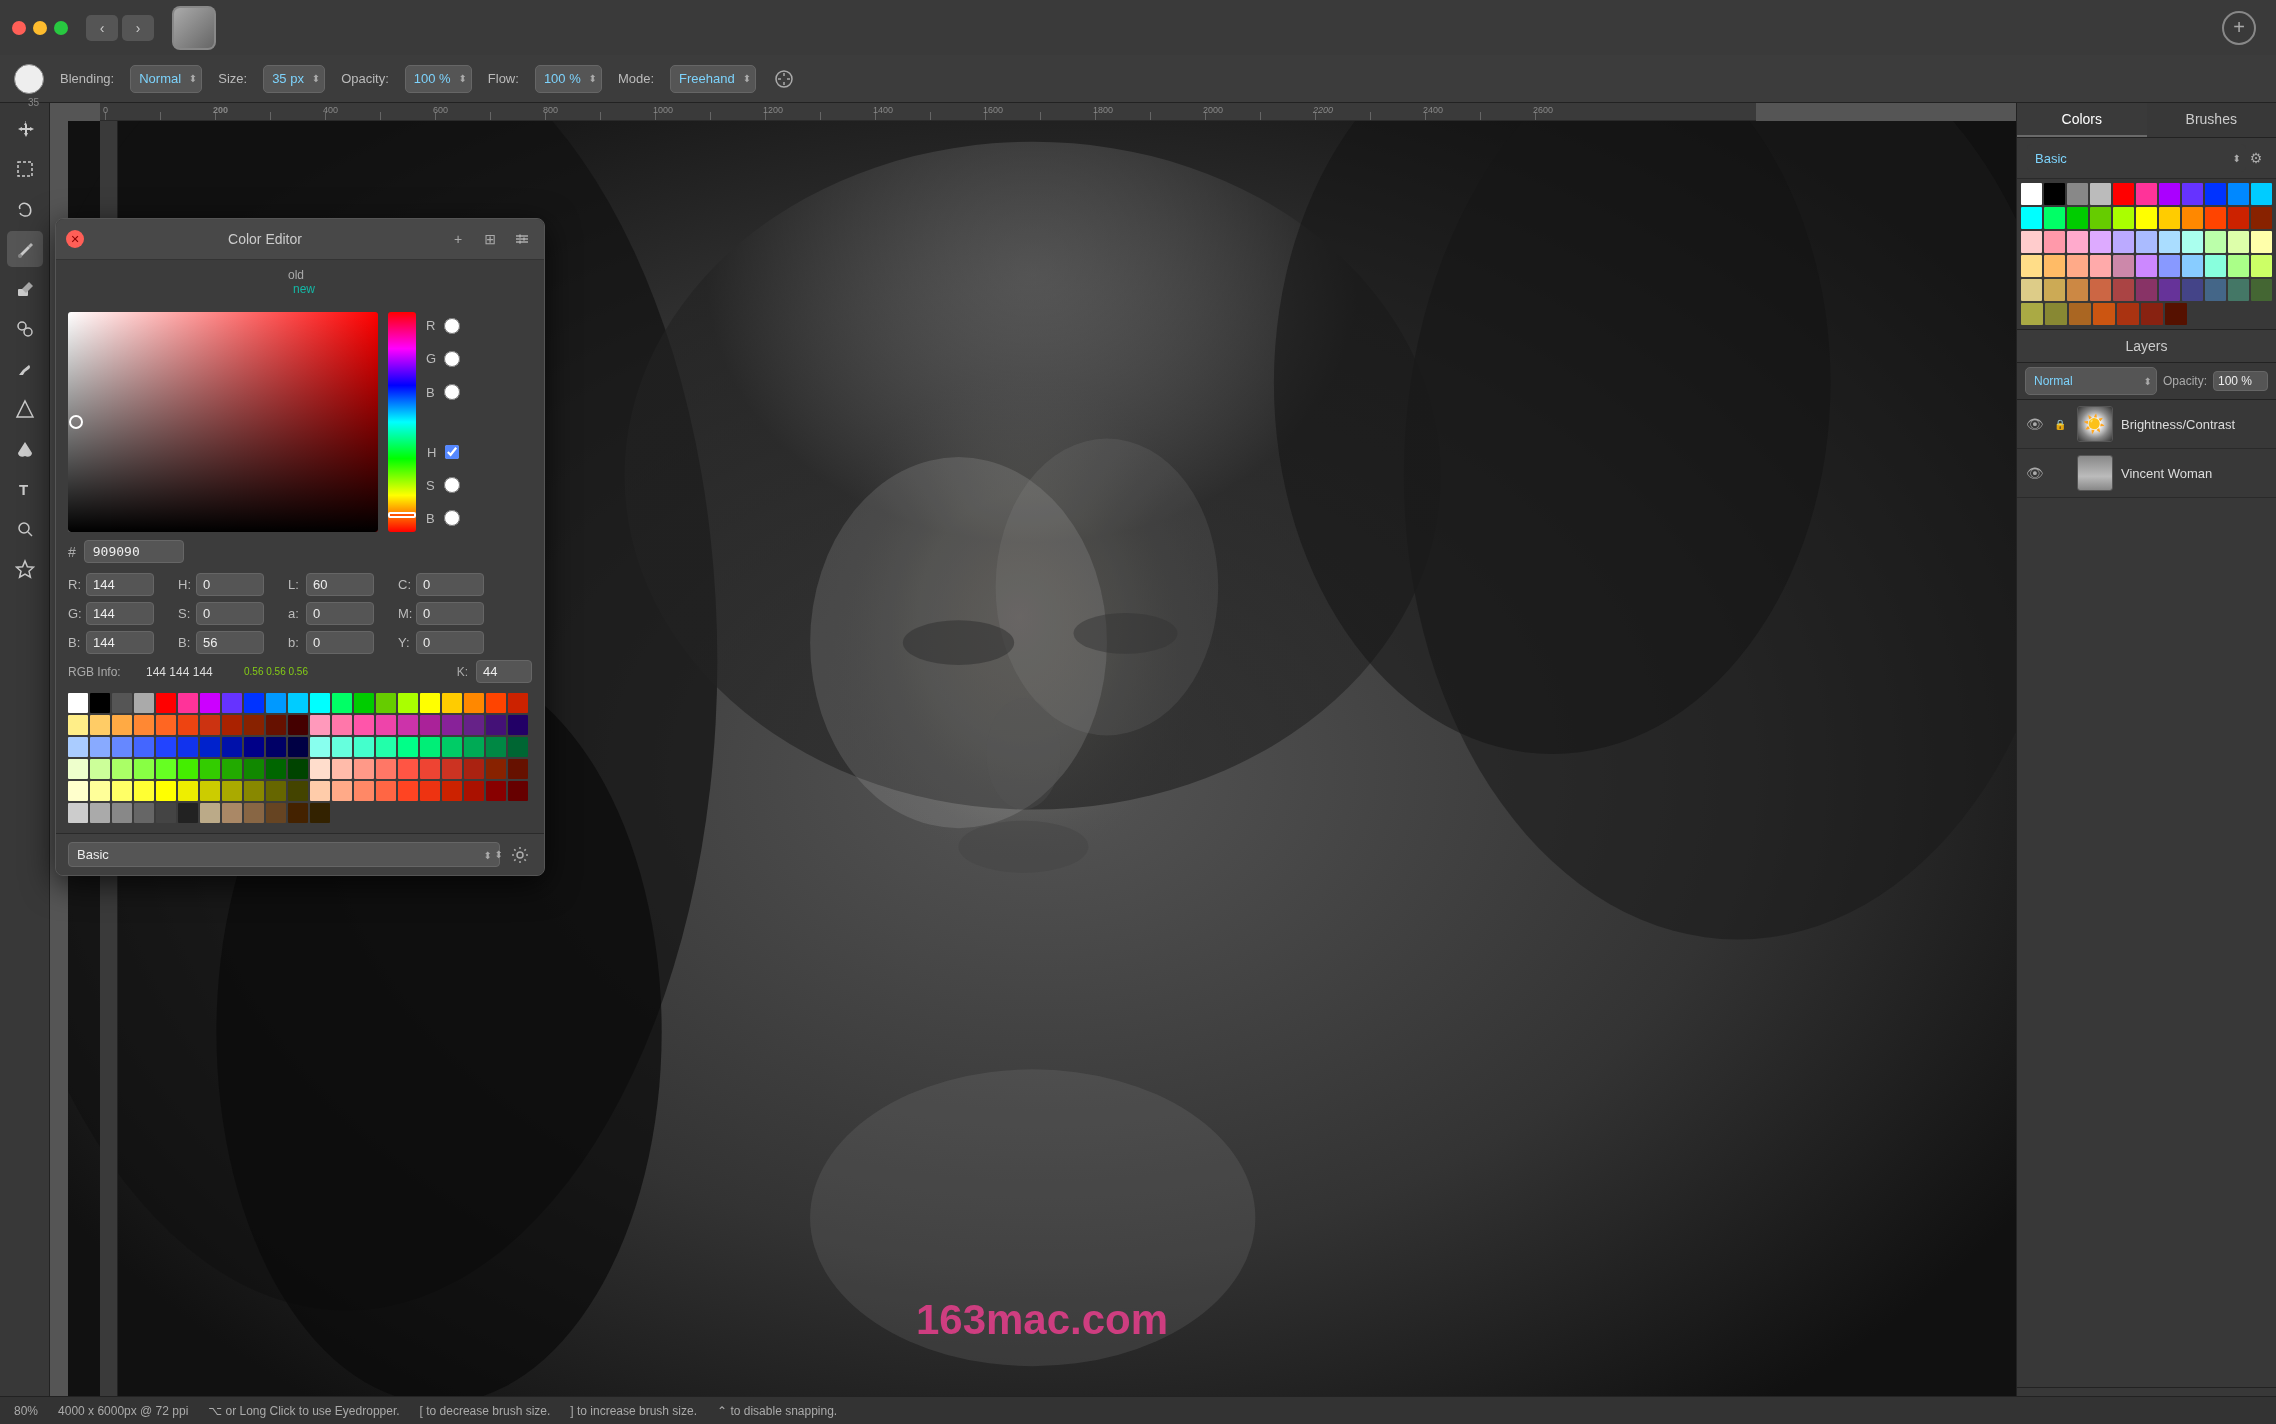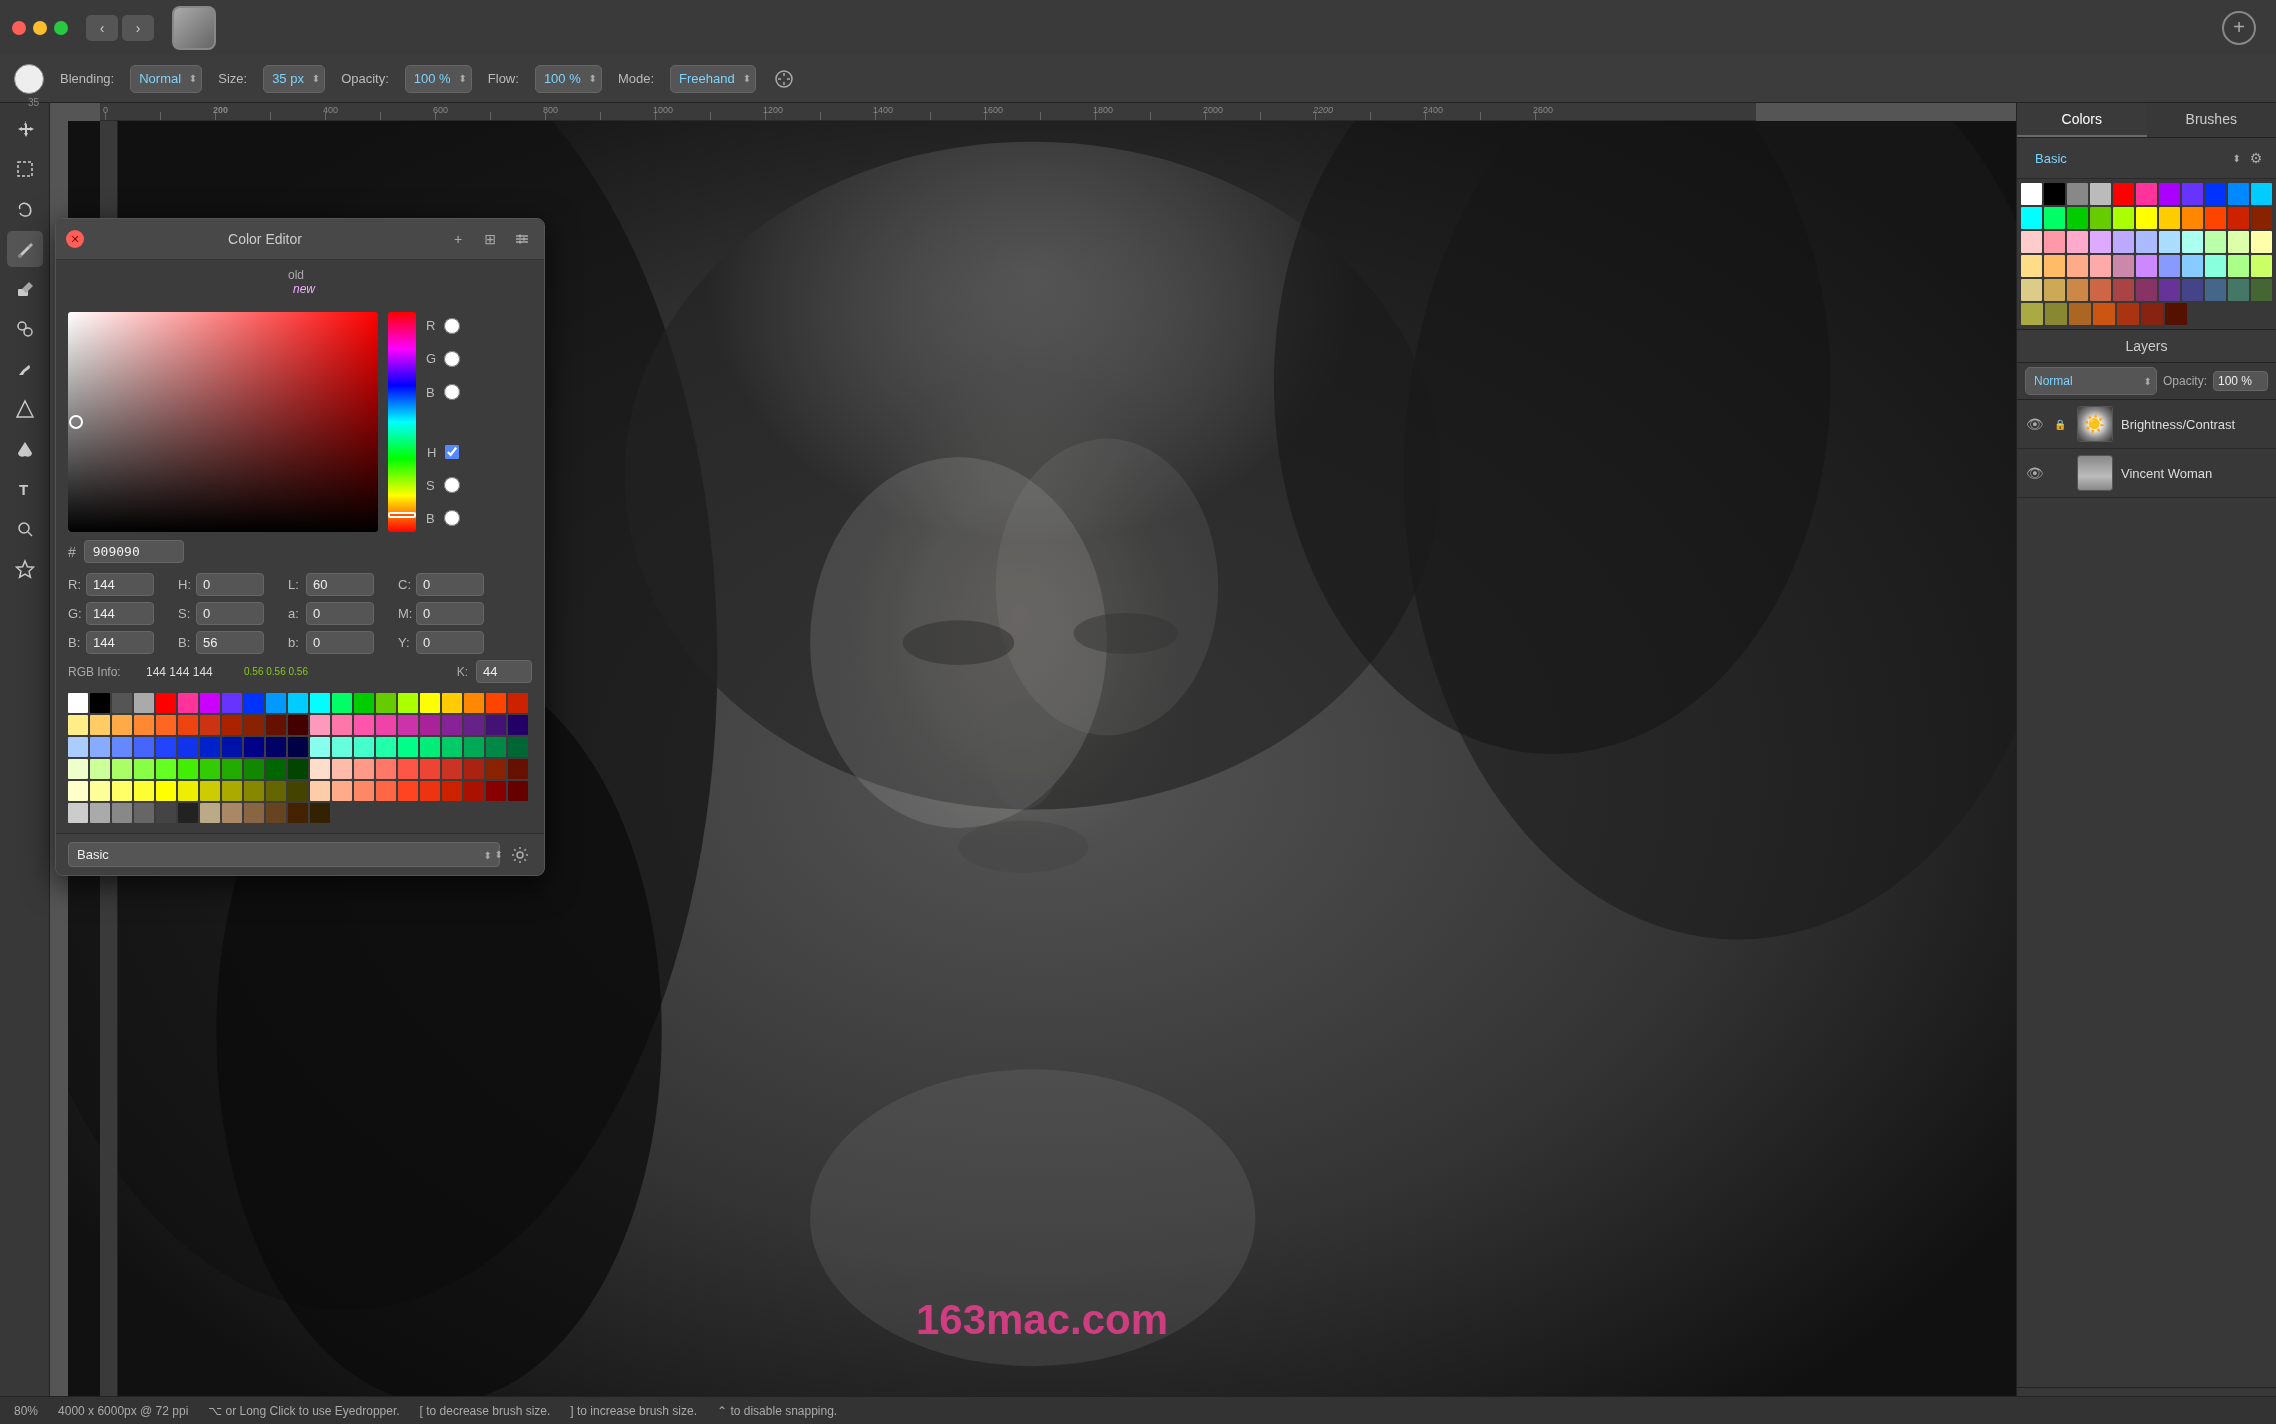--- a/index.html
+++ b/index.html
@@ -448,23 +448,22 @@
       gap: 0;
       flex-direction: column;
     }
     .old-label {
       font-size: 12px;
       color: #aaa;
       margin-right: 8px;
     }
     .new-label {
       font-size: 12px;
-      color: #f0abfc;
+      color: #14b8a6;
       margin-left: 8px;
-      font-style: italic;
     }
     .color-preview-old {
       flex: 1;
       height: 36px;
       background: #c05020;
       border-radius: 4px 0 0 4px;
     }
     .color-preview-new {
       flex: 1;
       height: 36px;

